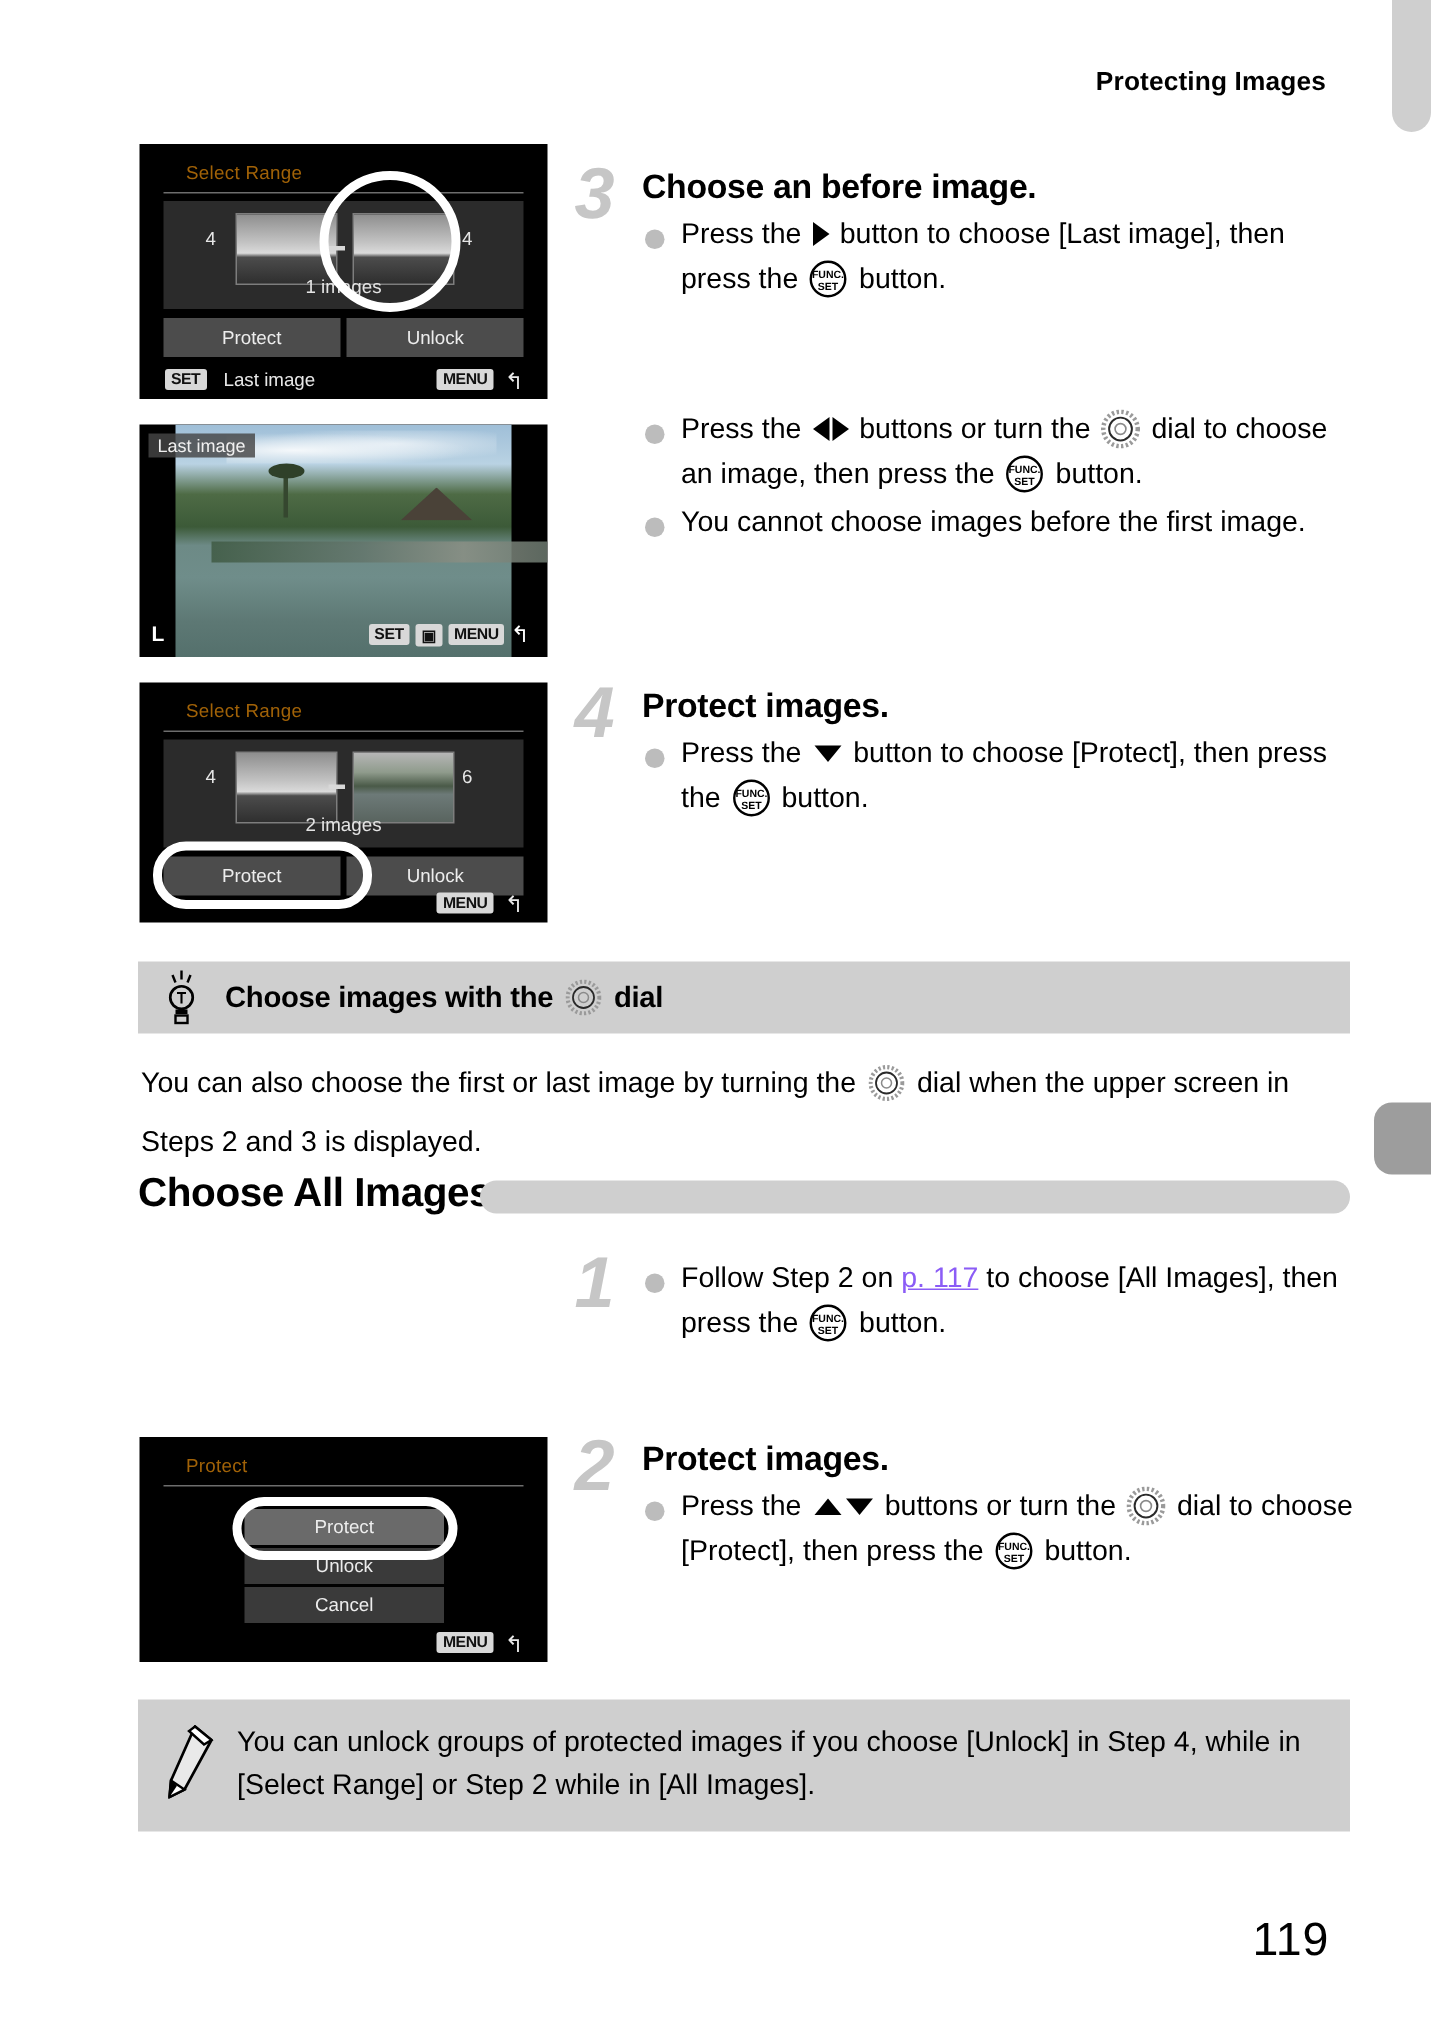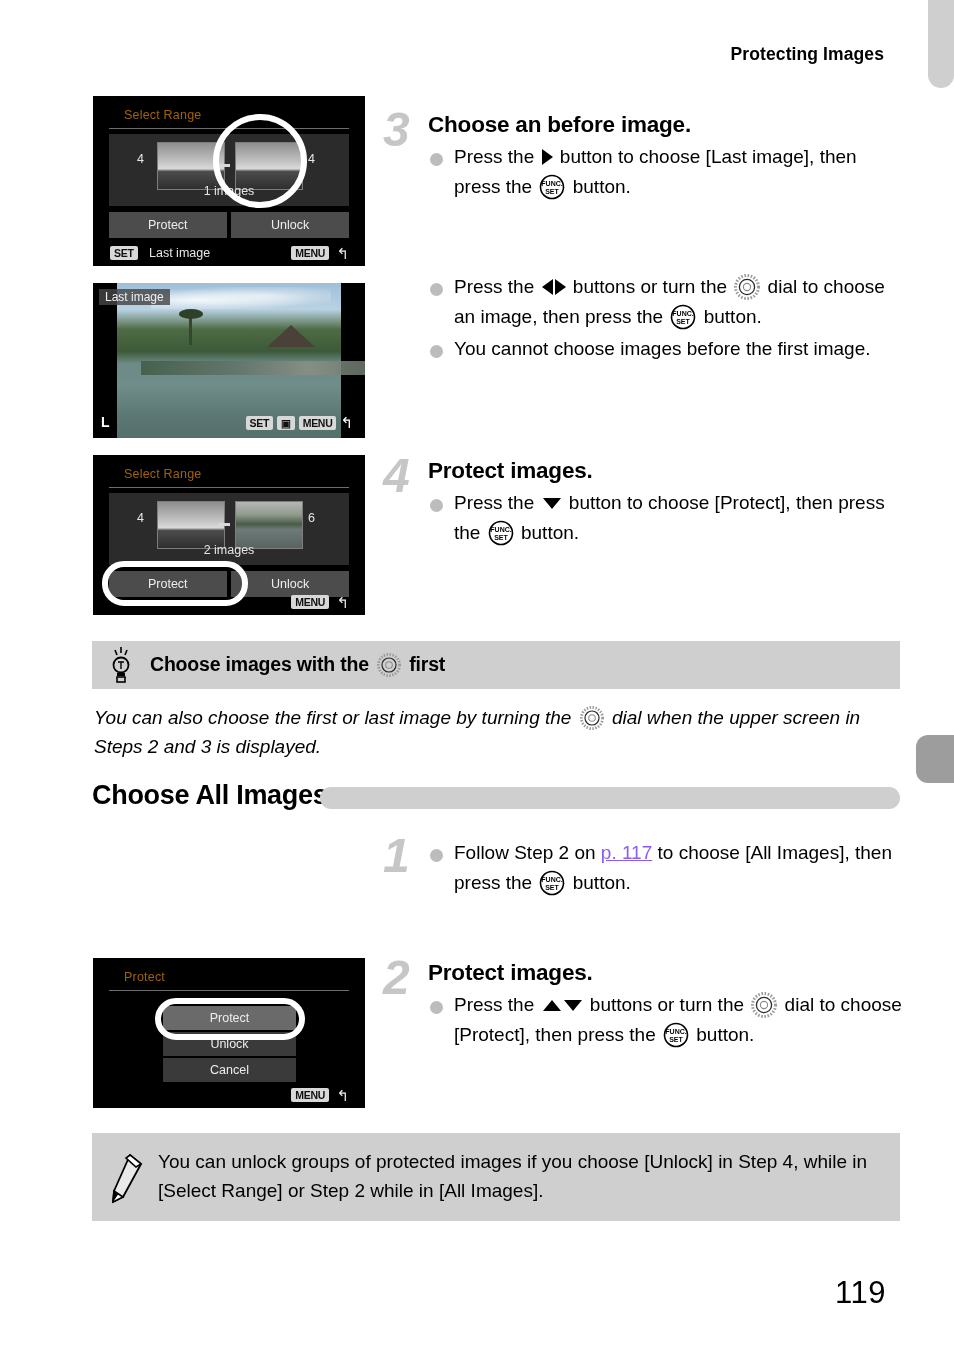--- a/index.html
+++ b/index.html
@@ -203,39 +203,39 @@
     position:absolute;left:92px;top:641px;width:808px;
   }
   #tip .tip-head{
     height:48px;background:#cfcfcf;display:flex;align-items:center;
     padding-left:14px;box-sizing:border-box;
   }
   #tip .tip-title{
     font-size:19.5px;font-weight:bold;margin-left:14px;letter-spacing:-.2px;
   }
   #tip .tip-body{
-    padding:14px 2px 0 2px;font-size:19px;line-height:29px;font-style:italic;
+    padding:14px 2px 0 2px;font-size:19px;line-height:39px;
   }
 
   
   #sec-head{position:absolute;left:92px;top:780px;width:808px;height:36px;}
   #sec-head .sec-title{
     position:absolute;left:0;top:0;
     font-size:27px;font-weight:bold;letter-spacing:-.3px;
   }
   #sec-head .sec-bar{
     position:absolute;left:228px;right:0;top:7px;height:22px;
     background:#cfcfcf;border-radius:11px;
   }
 
   
   #note{
     position:absolute;left:92px;top:1133px;width:808px;
     background:#cfcfcf;box-sizing:border-box;
-    padding:14px 18px 16px 18px;display:flex;gap:14px;align-items:flex-end;
+    padding:14px 18px 16px 18px;display:flex;gap:14px;align-items:flex-start;
   }
   #note .note-text{font-size:19px;line-height:29px;}
 
   
   #pageno{
     position:absolute;right:68px;bottom:34px;
     font-size:31px;letter-spacing:.5px;
   }
 </style>
 </head>
@@ -395,21 +395,21 @@
       <rect x="11" y="27" width="8" height="3" fill="#000"></rect>
       <rect x="11" y="31" width="8" height="5" fill="none" stroke="#000" stroke-width="1.6"></rect>
     </svg>
     <span class="tip-title">
       <span>Choose images with the</span>
       <svg class="ic" style="vertical-align:-6px;margin:0 3px;" width="24" height="24" viewBox="0 0 26 26">
         <circle cx="13" cy="13" r="11.5" fill="none" stroke="#9a9a9a" stroke-width="3" stroke-dasharray="1.6 1.6"></circle>
         <circle cx="13" cy="13" r="7.6" fill="none" stroke="#2a2a2a" stroke-width="1.3"></circle>
         <circle cx="13" cy="13" r="3.6" fill="none" stroke="#8a8a8a" stroke-width="1.1"></circle>
       </svg>
-      <span>first</span>
+      <span>dial</span>
     </span>
   </div>
   <div class="tip-body">
     <span>You can also choose the first or last image by turning the</span>
     <svg class="ic" style="vertical-align:-6px;margin:0 3px;" width="24" height="24" viewBox="0 0 26 26">
       <circle cx="13" cy="13" r="11.5" fill="none" stroke="#9a9a9a" stroke-width="3" stroke-dasharray="1.6 1.6"></circle>
       <circle cx="13" cy="13" r="7.6" fill="none" stroke="#2a2a2a" stroke-width="1.3"></circle>
       <circle cx="13" cy="13" r="3.6" fill="none" stroke="#8a8a8a" stroke-width="1.1"></circle>
     </svg>
     <span>dial when the upper screen in Steps 2 and 3 is displayed.</span>

